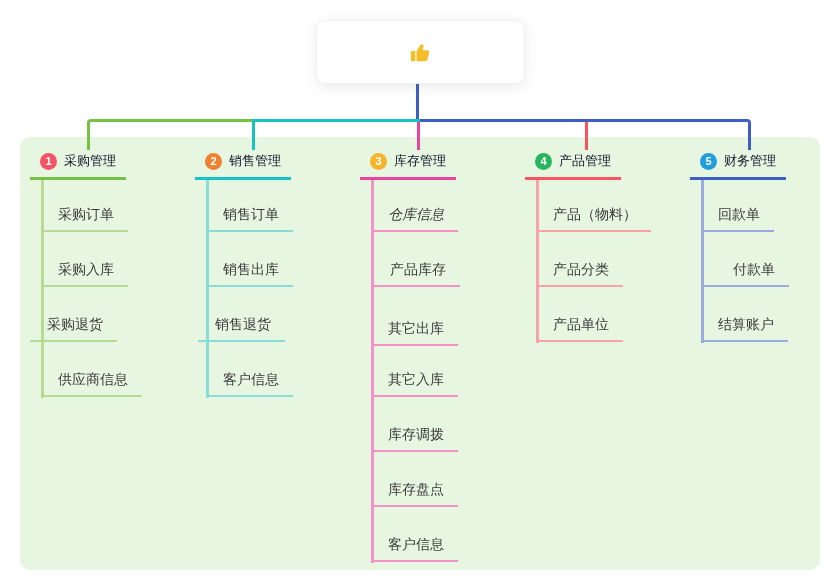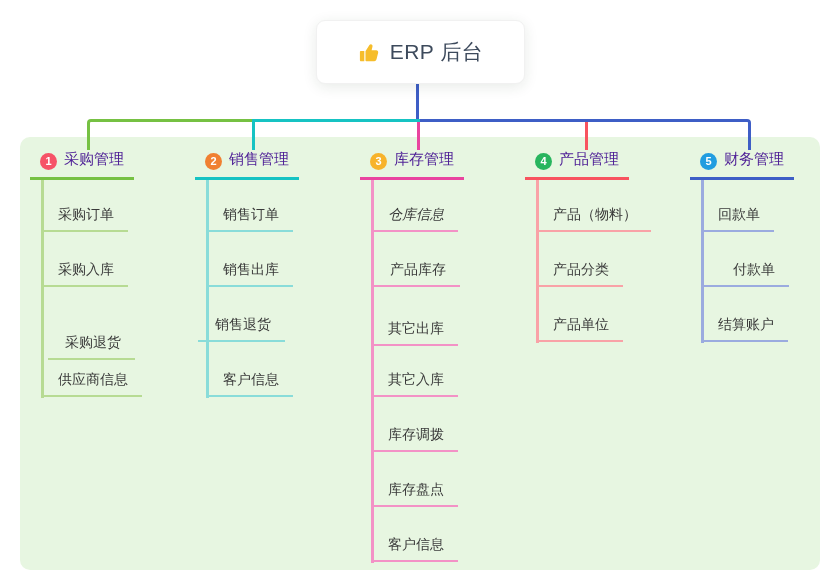--- a/index.html
+++ b/index.html
@@ -11,21 +11,21 @@
     border:1px solid #f1f1f1;border-radius:9px;box-shadow:0 3px 14px rgba(30,60,30,.10);
     display:flex;align-items:center;justify-content:center;gap:9px;cursor:pointer;}
   #root-node .root-label{font-size:21px;font-weight:500;color:#3d4a5c;letter-spacing:.5px;}
   #root-node svg{display:block;}
   
   .vline,.hline{position:absolute;}
   .elbow{position:absolute;box-sizing:border-box;background:transparent;}
   
   .branch-title{position:absolute;display:flex;align-items:center;gap:7px;
     padding:2px 10px 5px 10px;border-bottom:3px solid #000;cursor:pointer;}
-  .branch-title .label{font-size:15px;line-height:22px;font-weight:500;color:#4c1d95;font-family:Liberation Mono, monospace;}
+  .branch-title .label{font-size:13px;line-height:22px;font-weight:500;color:#0f172a;}
   .badge{width:17px;height:17px;border-radius:50%;color:#fff;font-size:11px;font-weight:bold;
     display:flex;align-items:center;justify-content:center;flex:0 0 auto;}
   
   .child-node{position:absolute;box-sizing:border-box;padding:0 14px 5px 17px;
     font-size:14px;line-height:21px;color:#3a3a3a;white-space:nowrap;
     border-bottom:2.5px solid #ccc;cursor:pointer;}
 </style>
 </head>
 <body>
 
@@ -47,31 +47,30 @@
       <div class="vline" style="left: 701px; top: 177px; width: 2.5px; height: 165.5px; background: rgb(155, 171, 223);"></div>
     </div>
 
   <div id="root-node">
     <span>
       <svg width="23" height="23" viewBox="0 0 24 24" aria-hidden="true">
         <path class="thumb-fill" d="M3 10.5h3.6V21H3c-.55 0-1-.45-1-1v-8.5c0-.55.45-1 1-1z" fill="#f6bd2b"></path>
         <path class="thumb-fill" d="M7.8 20.6V10.8l4.1-6.5c.33-.52.9-.83 1.52-.83 1.14 0 1.98 1.06 1.72 2.17L14.2 9.7h4.9c1.3 0 2.25 1.22 1.94 2.48l-1.65 6.7A2.3 2.3 0 0 1 17.16 21H8.6c-.3 0-.58-.15-.8-.4z" fill="#f6bd2b"></path>
       </svg>
     </span>
-    <span class="root-label">ERP 后台</span>
   </div>
 
   <div id="nodes">
       <div class="branch-title" style="left: 30px; top: 148px; border-bottom-color: rgb(118, 193, 67);">
         <span class="badge" style="background: rgb(246, 83, 103);">1</span>
         <span class="label">采购管理</span>
       </div>
       <div class="child-node" style="left: 41px; top: 204px; border-bottom-color: rgb(183, 219, 147);">采购订单</div>
       <div class="child-node" style="left: 41px; top: 259px; border-bottom-color: rgb(183, 219, 147); text-align: center;">采购入库</div>
-      <div class="child-node" style="left: 48px; top: 314px; border-bottom-color: rgb(183, 219, 147); margin-top: 18px;">采购退货</div>
+      <div class="child-node" style="left: 30px; top: 314px; border-bottom-color: rgb(183, 219, 147);">采购退货</div>
       <div class="child-node" style="left: 41px; top: 369px; border-bottom-color: rgb(183, 219, 147);">供应商信息</div>
       <div class="branch-title" style="left: 195px; top: 148px; border-bottom-color: rgb(22, 195, 195);">
         <span class="badge" style="background: rgb(240, 128, 49);">2</span>
         <span class="label">销售管理</span>
       </div>
       <div class="child-node" style="left: 206px; top: 204px; border-bottom-color: rgb(137, 220, 217);">销售订单</div>
       <div class="child-node" style="left: 206px; top: 259px; border-bottom-color: rgb(137, 220, 217);">销售出库</div>
       <div class="child-node" style="left: 198px; top: 314px; border-bottom-color: rgb(137, 220, 217);">销售退货</div>
       <div class="child-node" style="left: 206px; top: 369px; border-bottom-color: rgb(137, 220, 217);">客户信息</div>
       <div class="branch-title" style="left: 360px; top: 148px; border-bottom-color: rgb(233, 68, 159);">

